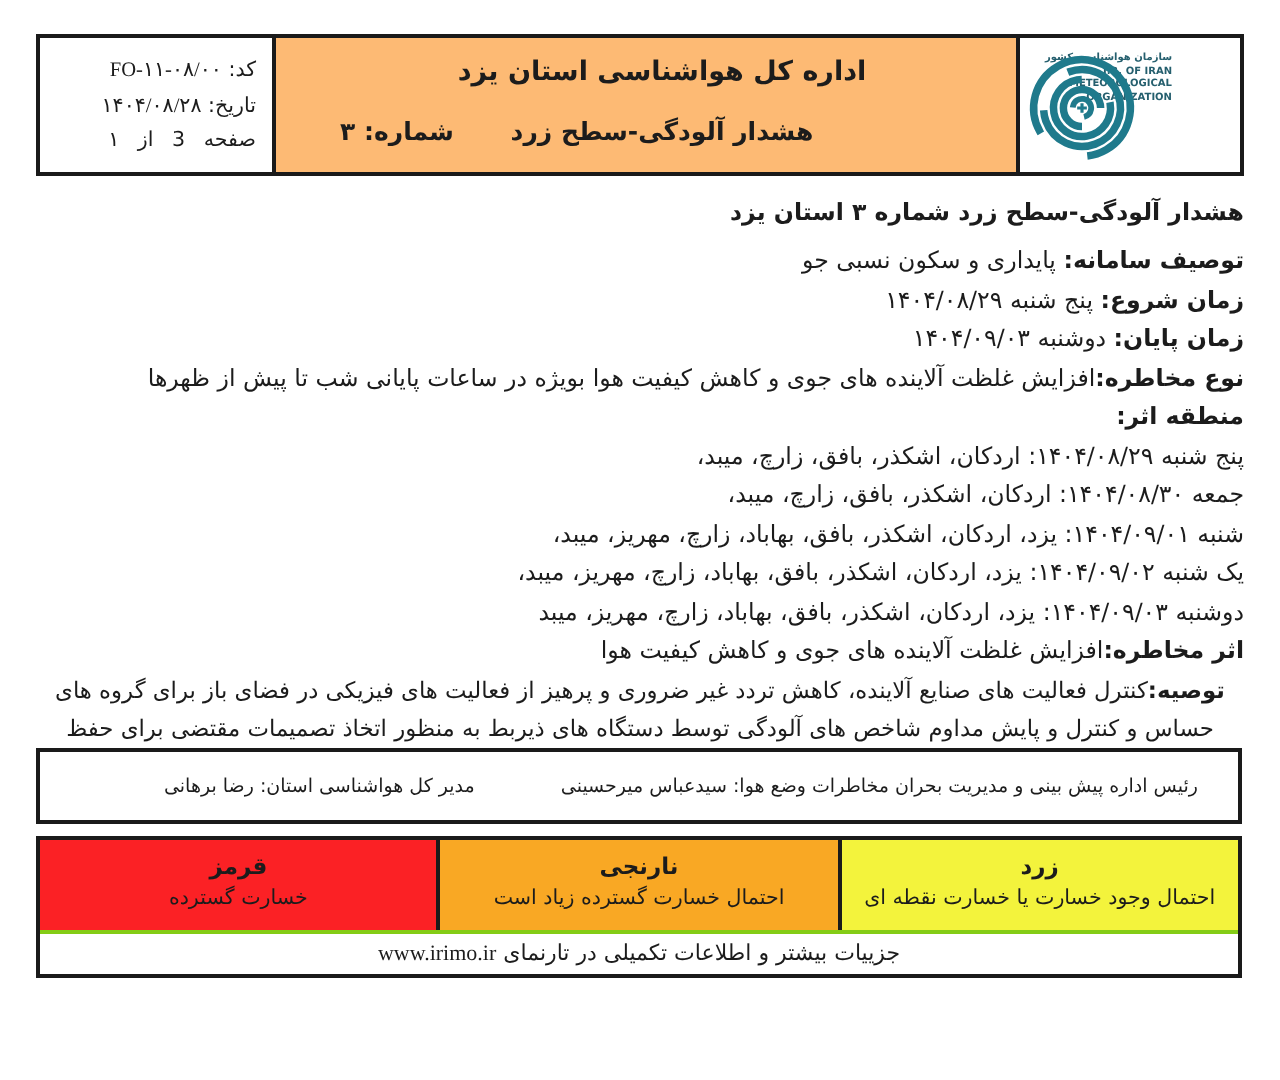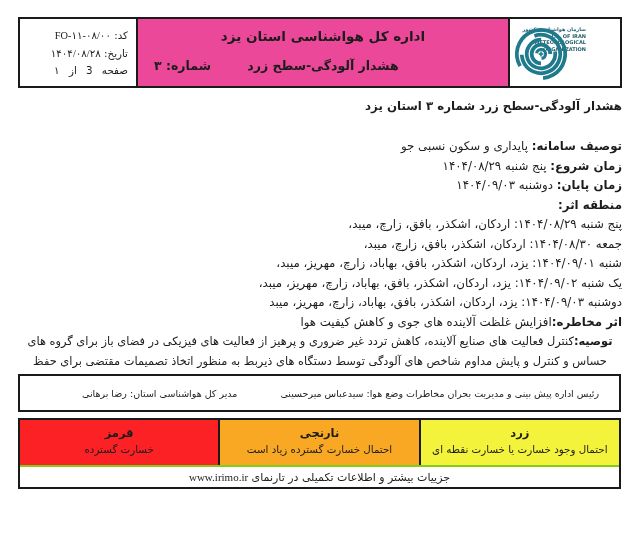--- a/index.html
+++ b/index.html
@@ -25,21 +25,21 @@
   .org-title { margin-top: 9px; font-size: 13.5px; font-weight: bold; }
   .warning-row { position: relative; margin-top: 14px; font-size: 12.5px; font-weight: bold; }
   .warning-number { position: absolute; left: 16px; top: 0; font-weight: bold; }
   .info-box { width: 118px; padding: 8px 8px 0 4px; font-size: 10.3px; line-height: 17.5px; }
   .info-line { white-space: nowrap; }
   .ltr { direction: ltr; unicode-bidi: embed; font-family: Liberation Serif, serif; }
   .page-line { word-spacing: 6px; }
 
   
   .doc-body { position: absolute; top: 97px; right: 18px; left: 18px; font-size: 11.8px; }
-  .doc-title { font-weight: bold; line-height: 19px; margin-bottom: 21px; }
+  .doc-title { font-weight: bold; line-height: 19px; margin-bottom: 5px; }
   .line { line-height: 19.5px; }
   .nowrap { white-space: nowrap; }
   .label { font-weight: bold; }
   .advice { text-align: center; line-height: 19.5px; font-size: 11.4px; }
 
   
   .sig-box {
     position: absolute; top: 374px; right: 19px; left: 18px; height: 38px;
     border: 2px solid #1a1a1a; display: flex; align-items: center;
     justify-content: space-between; padding: 0 20px 0 62px; font-size: 9.5px;
@@ -76,21 +76,21 @@
           <circle r="20" pathLength="100" stroke-dasharray="82 18" transform="rotate(150)"></circle>
           <circle r="15.9" pathLength="100" stroke-dasharray="80 20" transform="rotate(250)"></circle>
           <circle r="11.8" pathLength="100" stroke-dasharray="78 22" transform="rotate(350)"></circle>
           <circle r="7.7" pathLength="100" stroke-dasharray="75 25" transform="rotate(90)"></circle>
           <circle r="3.8" pathLength="100" stroke-dasharray="70 30" transform="rotate(190)" stroke-width="2.4"></circle>
           <path d="M-2,0 L2,0 M0,-2 L0,2" stroke-width="1.3"></path>
         </g>
       </svg>
     </div>
 
-    <div class="hcell title-box" style="background-color: #ec4899;">
+    <div class="hcell title-box" style="background-color: #fdba74; padding-left: 16px;">
       <div class="org-title">اداره کل هواشناسی استان یزد</div>
       <div class="warning-row">
         <span>هشدار آلودگی-سطح زرد</span>
         <span class="warning-number">شماره: ۳</span>
       </div>
     </div>
 
     <div class="hcell info-box">
       <div class="info-line">
         <span class="label-lite">کد:</span>
@@ -113,20 +113,23 @@
     </div>
 
     <div class="line">
       <span class="label">زمان شروع:</span><span> پنج شنبه ۱۴۰۴/۰۸/۲۹</span>
     </div>
 
     <div class="line">
       <span class="label">زمان پایان:</span><span> دوشنبه ۱۴۰۴/۰۹/۰۳</span>
     </div>
 
+    <div class="line nowrap">
+      <span class="label">نوع مخاطره:</span><span>افزایش غلظت آلاینده های جوی و کاهش کیفیت هوا بویژه در ساعات پایانی شب تا پیش از ظهرها</span>
+    </div>
 
     <div class="line">
       <span class="label">منطقه اثر:</span>
     </div>
 
     <div class="line">پنج شنبه ۱۴۰۴/۰۸/۲۹: اردکان، اشکذر، بافق، زارچ، میبد،</div>
     <div class="line">جمعه ۱۴۰۴/۰۸/۳۰: اردکان، اشکذر، بافق، زارچ، میبد،</div>
     <div class="line">شنبه ۱۴۰۴/۰۹/۰۱: یزد، اردکان، اشکذر، بافق، بهاباد، زارچ، مهریز، میبد،</div>
     <div class="line">یک شنبه ۱۴۰۴/۰۹/۰۲: یزد، اردکان، اشکذر، بافق، بهاباد، زارچ، مهریز، میبد،</div>
     <div class="line">دوشنبه ۱۴۰۴/۰۹/۰۳: یزد، اردکان، اشکذر، بافق، بهاباد، زارچ، مهریز، میبد</div>

